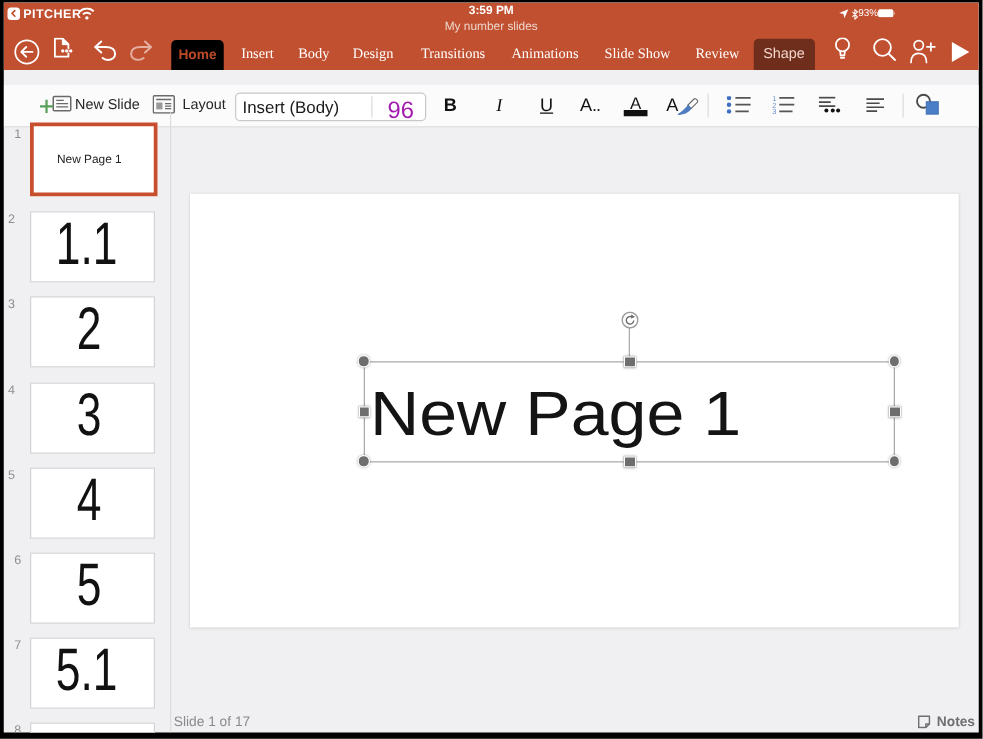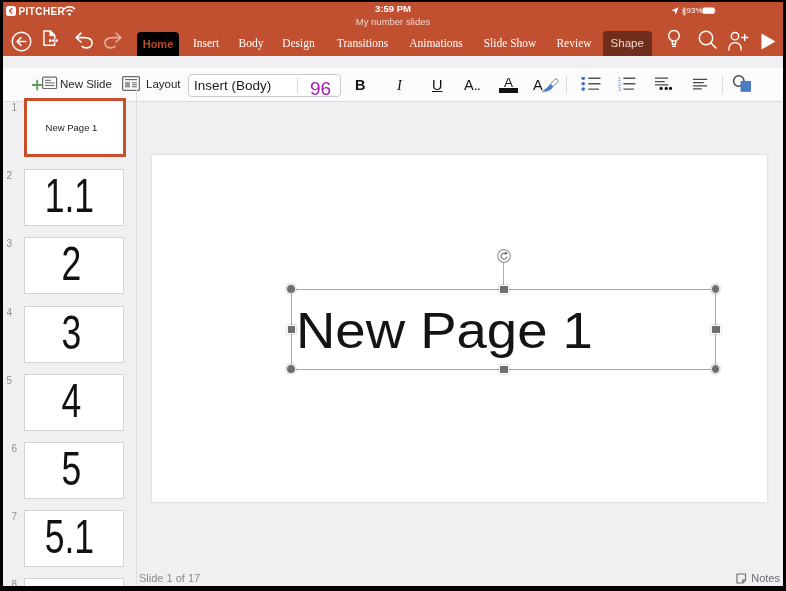--- a/index.html
+++ b/index.html
@@ -33,21 +33,21 @@
          display:flex;align-items:center;justify-content:center;font-size:48px;color:#111;}
   .thumb span{display:block;transform:scaleX(0.74);margin-right:10px;margin-top:-4px;}
   .tnum{position:absolute;left:2px;width:12px;text-align:right;font-size:10px;color:#8E8E8E;}
   
   #slide{position:absolute;left:149px;top:153px;width:615px;height:347px;background:#fff;box-shadow:0 0 2px rgba(0,0,0,0.18);}
   #selbox{position:absolute;left:288.2px;top:286.9px;width:423.1px;height:79.2px;border:1px solid #A9A9A9;}
   .hcirc{position:absolute;width:7.5px;height:7.5px;border-radius:50%;background:#6E6E6E;border:1.5px solid #fff;box-shadow:0 0 2px rgba(0,0,0,0.35);}
   .hsq{position:absolute;width:7.5px;height:7.5px;background:#6E6E6E;border:1px solid #fff;box-shadow:0 0 2px rgba(0,0,0,0.35);}
   #bigtext{position:absolute;left:292.8px;top:299.8px;font-size:50px;color:#141414;transform:scaleX(1.09);transform-origin:left top;white-space:nowrap;}
   #statusL{position:absolute;left:136px;top:570px;font-size:11px;color:#8A8A8E;}
-  #notes{position:absolute;right:3px;top:570px;font-size:11px;color:#6E6E73;font-weight:normal;}
+  #notes{position:absolute;right:3px;top:570px;font-size:11px;color:#6E6E73;font-weight:bold;}
 </style>
 </head>
 <body>
 <div id="app">
   <div id="header"></div>
 
   <div id="backapp">
       <svg width="9.5" height="9.5" viewBox="0 0 9.5 9.5">
         <path d="M5.9 2.5 L3.6 4.75 L5.9 7" stroke="#C15030" stroke-width="1.3" fill="none" stroke-linecap="round" stroke-linejoin="round"></path>
       </svg>

